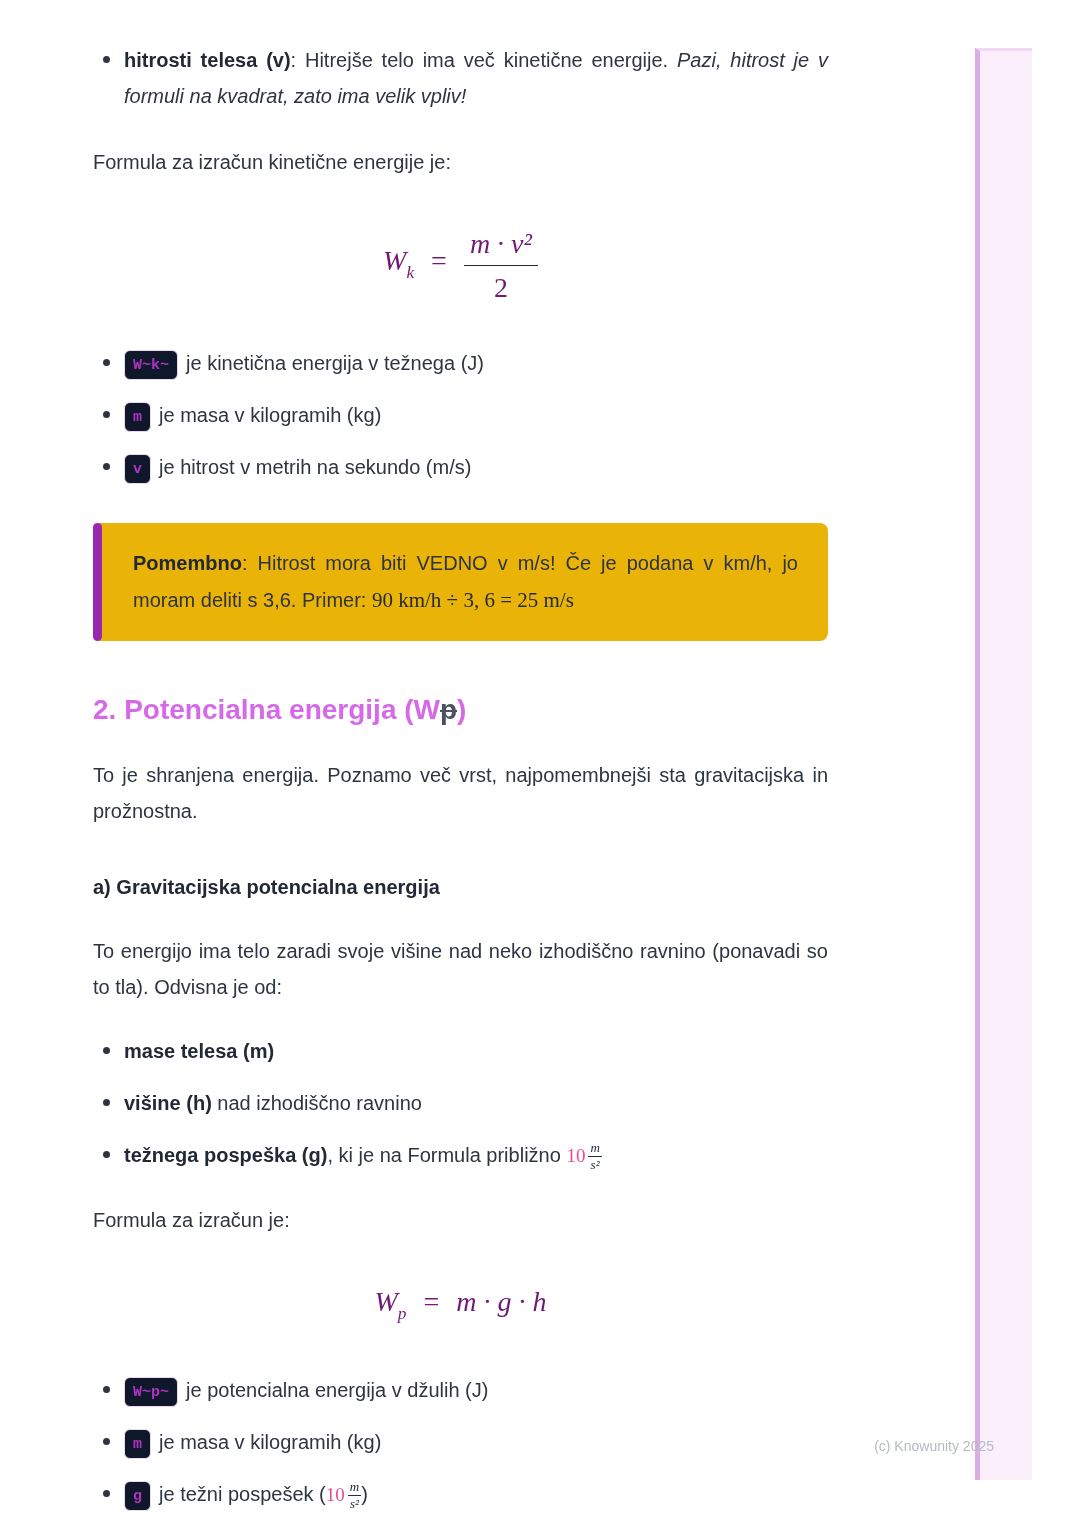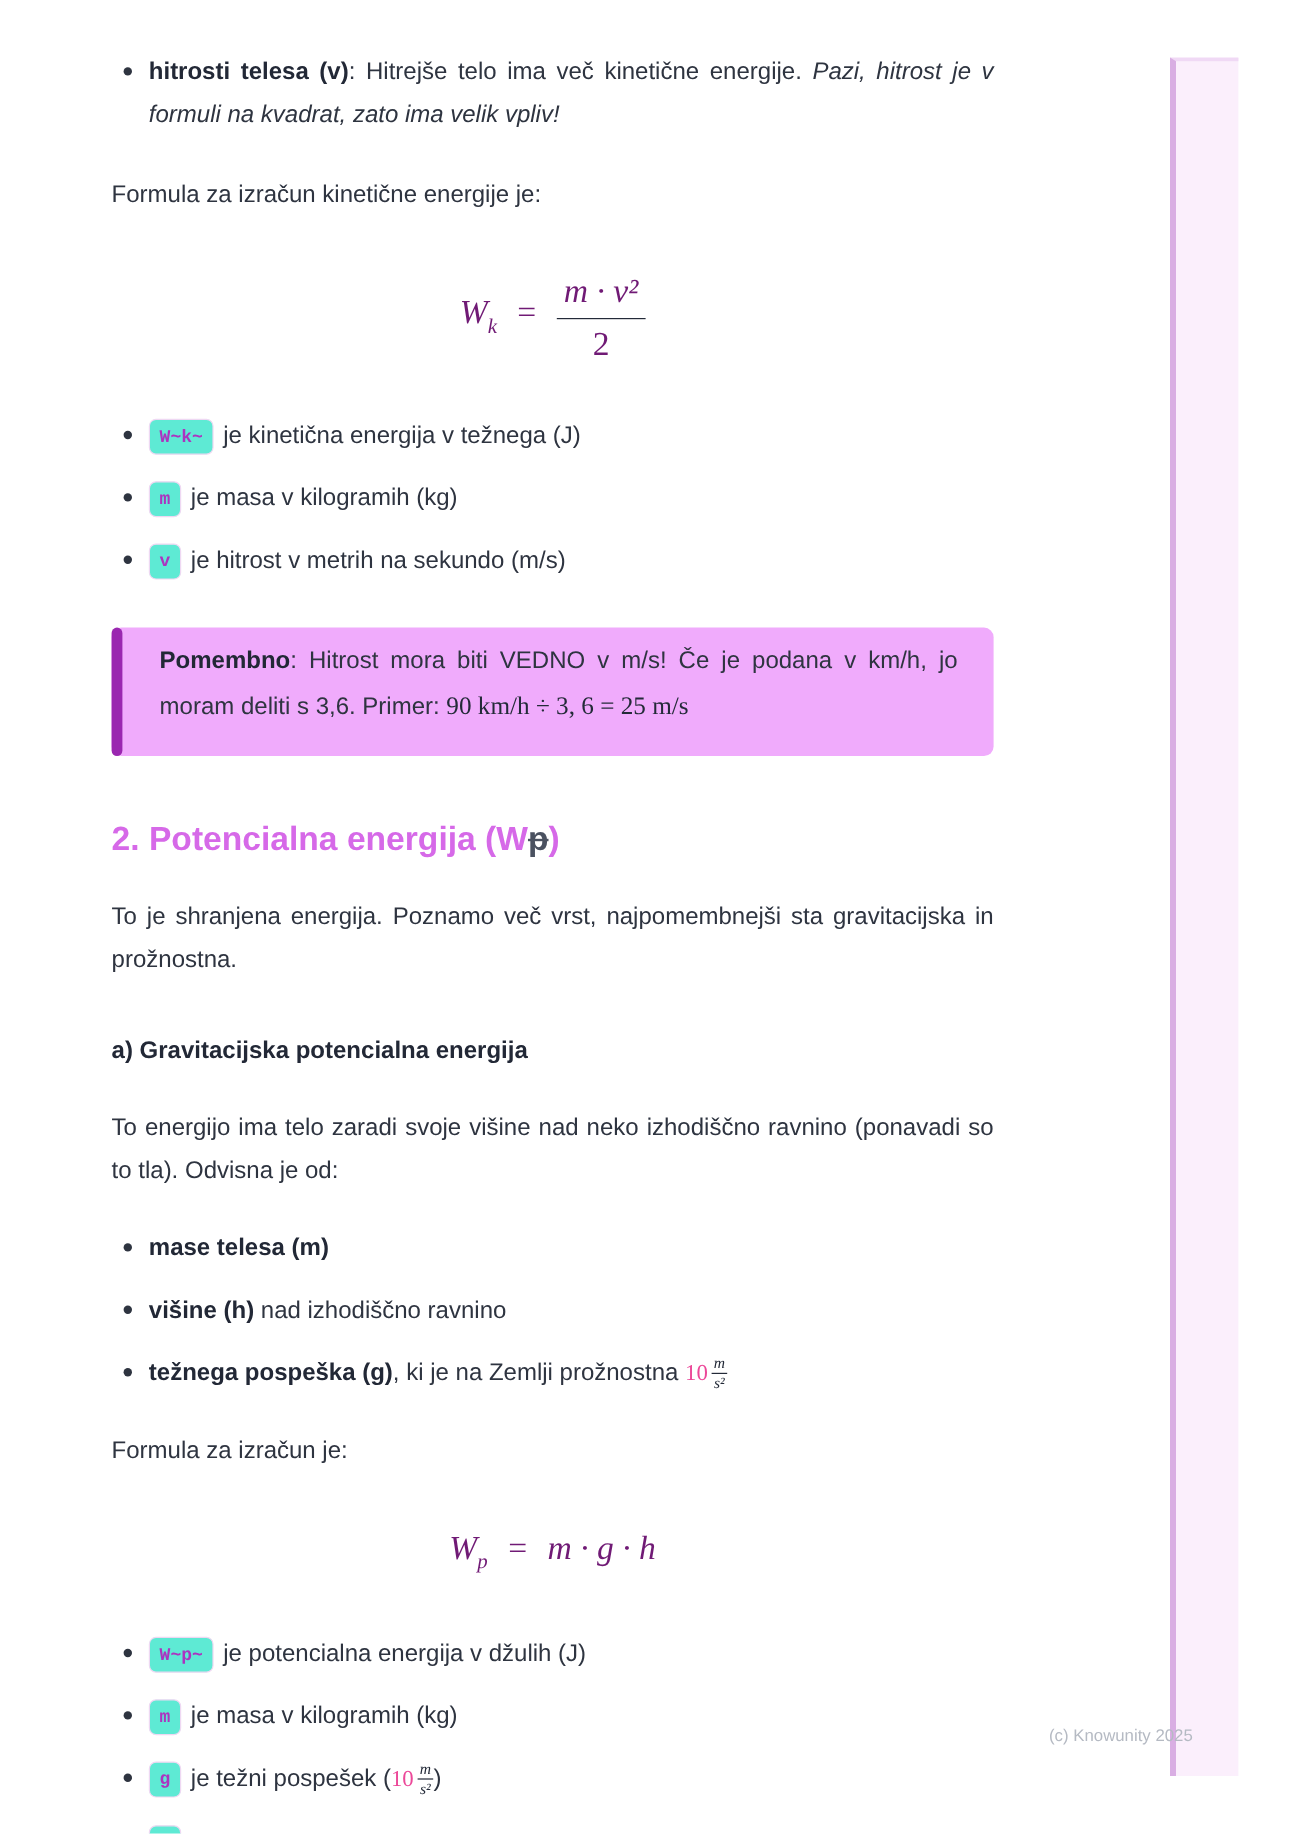--- a/index.html
+++ b/index.html
@@ -57,21 +57,21 @@
   ul.top-list li { margin: 0; }
 
   
   .badge {
     display: inline-block;
     font-family: "Liberation Mono", "DejaVu Sans Mono", monospace;
     font-size: 15px;
     font-weight: 700;
     line-height: 1;
     color: #ac34c0;
-    background: #5eead4;
+    background: #0f172a;
     border: 1px solid #eed8f2;
     border-radius: 6px;
     padding: 7px 8px 6px;
     margin-right: 8px;
     vertical-align: 1px;
   }
   ul.legend li { margin: 16px 0; }
 
   
   .math-block {
@@ -110,23 +110,23 @@
     color: #232a38;
   }
   .sfrac .n { display: block; border-bottom: 1px solid #232a38; padding: 0 2px 1px; }
   .sfrac .d { display: block; padding-top: 1px; }
   .coef { font-family: "Liberation Serif", "DejaVu Serif", serif; font-size: 19px; color: #ec4899; }
 
   
   .callout {
     position: relative;
     margin: 38px 0 0;
-    background: #f0abfc;
+    background: #eab308;
     border-radius: 8px;
-    padding: 10px 30px 22px 40px;
+    padding: 22px 30px 22px 40px;
   }
   .callout::before {
     content: "";
     position: absolute;
     left: 0; top: 0; bottom: 0;
     width: 9px;
     background: #9a27b0;
     border-radius: 8px;
   }
   .callout p { margin: 0; line-height: 37px; }
@@ -212,21 +212,21 @@
   <p class="justify">To energijo ima telo zaradi svoje višine nad neko izhodiščno ravnino (ponavadi so to tla). Odvisna je od:</p>
 
   <ul class="factors">
     <li>
       <span class="b">mase telesa (m)</span><span></span>
     </li>
     <li>
       <span class="b">višine (h)</span><span> nad izhodiščno ravnino</span>
     </li>
     <li>
-      <span class="b">težnega pospeška (g)</span><span>, ki je na Zemlji prožnostna </span><span class="coef">10</span><span class="sfrac"><span class="n">m</span><span class="d">s²</span></span>
+      <span class="b">težnega pospeška (g)</span><span>, ki je na Formula približno </span><span class="coef">10</span><span class="sfrac"><span class="n">m</span><span class="d">s²</span></span>
     </li>
   </ul>
 
   <p>Formula za izračun je:</p>
 
   <div class="math-block">
     <span class="mi">W</span><span class="msub">p</span>
     <span class="mrel">=</span>
     <span class="mi">m · g · h</span>
   </div>

